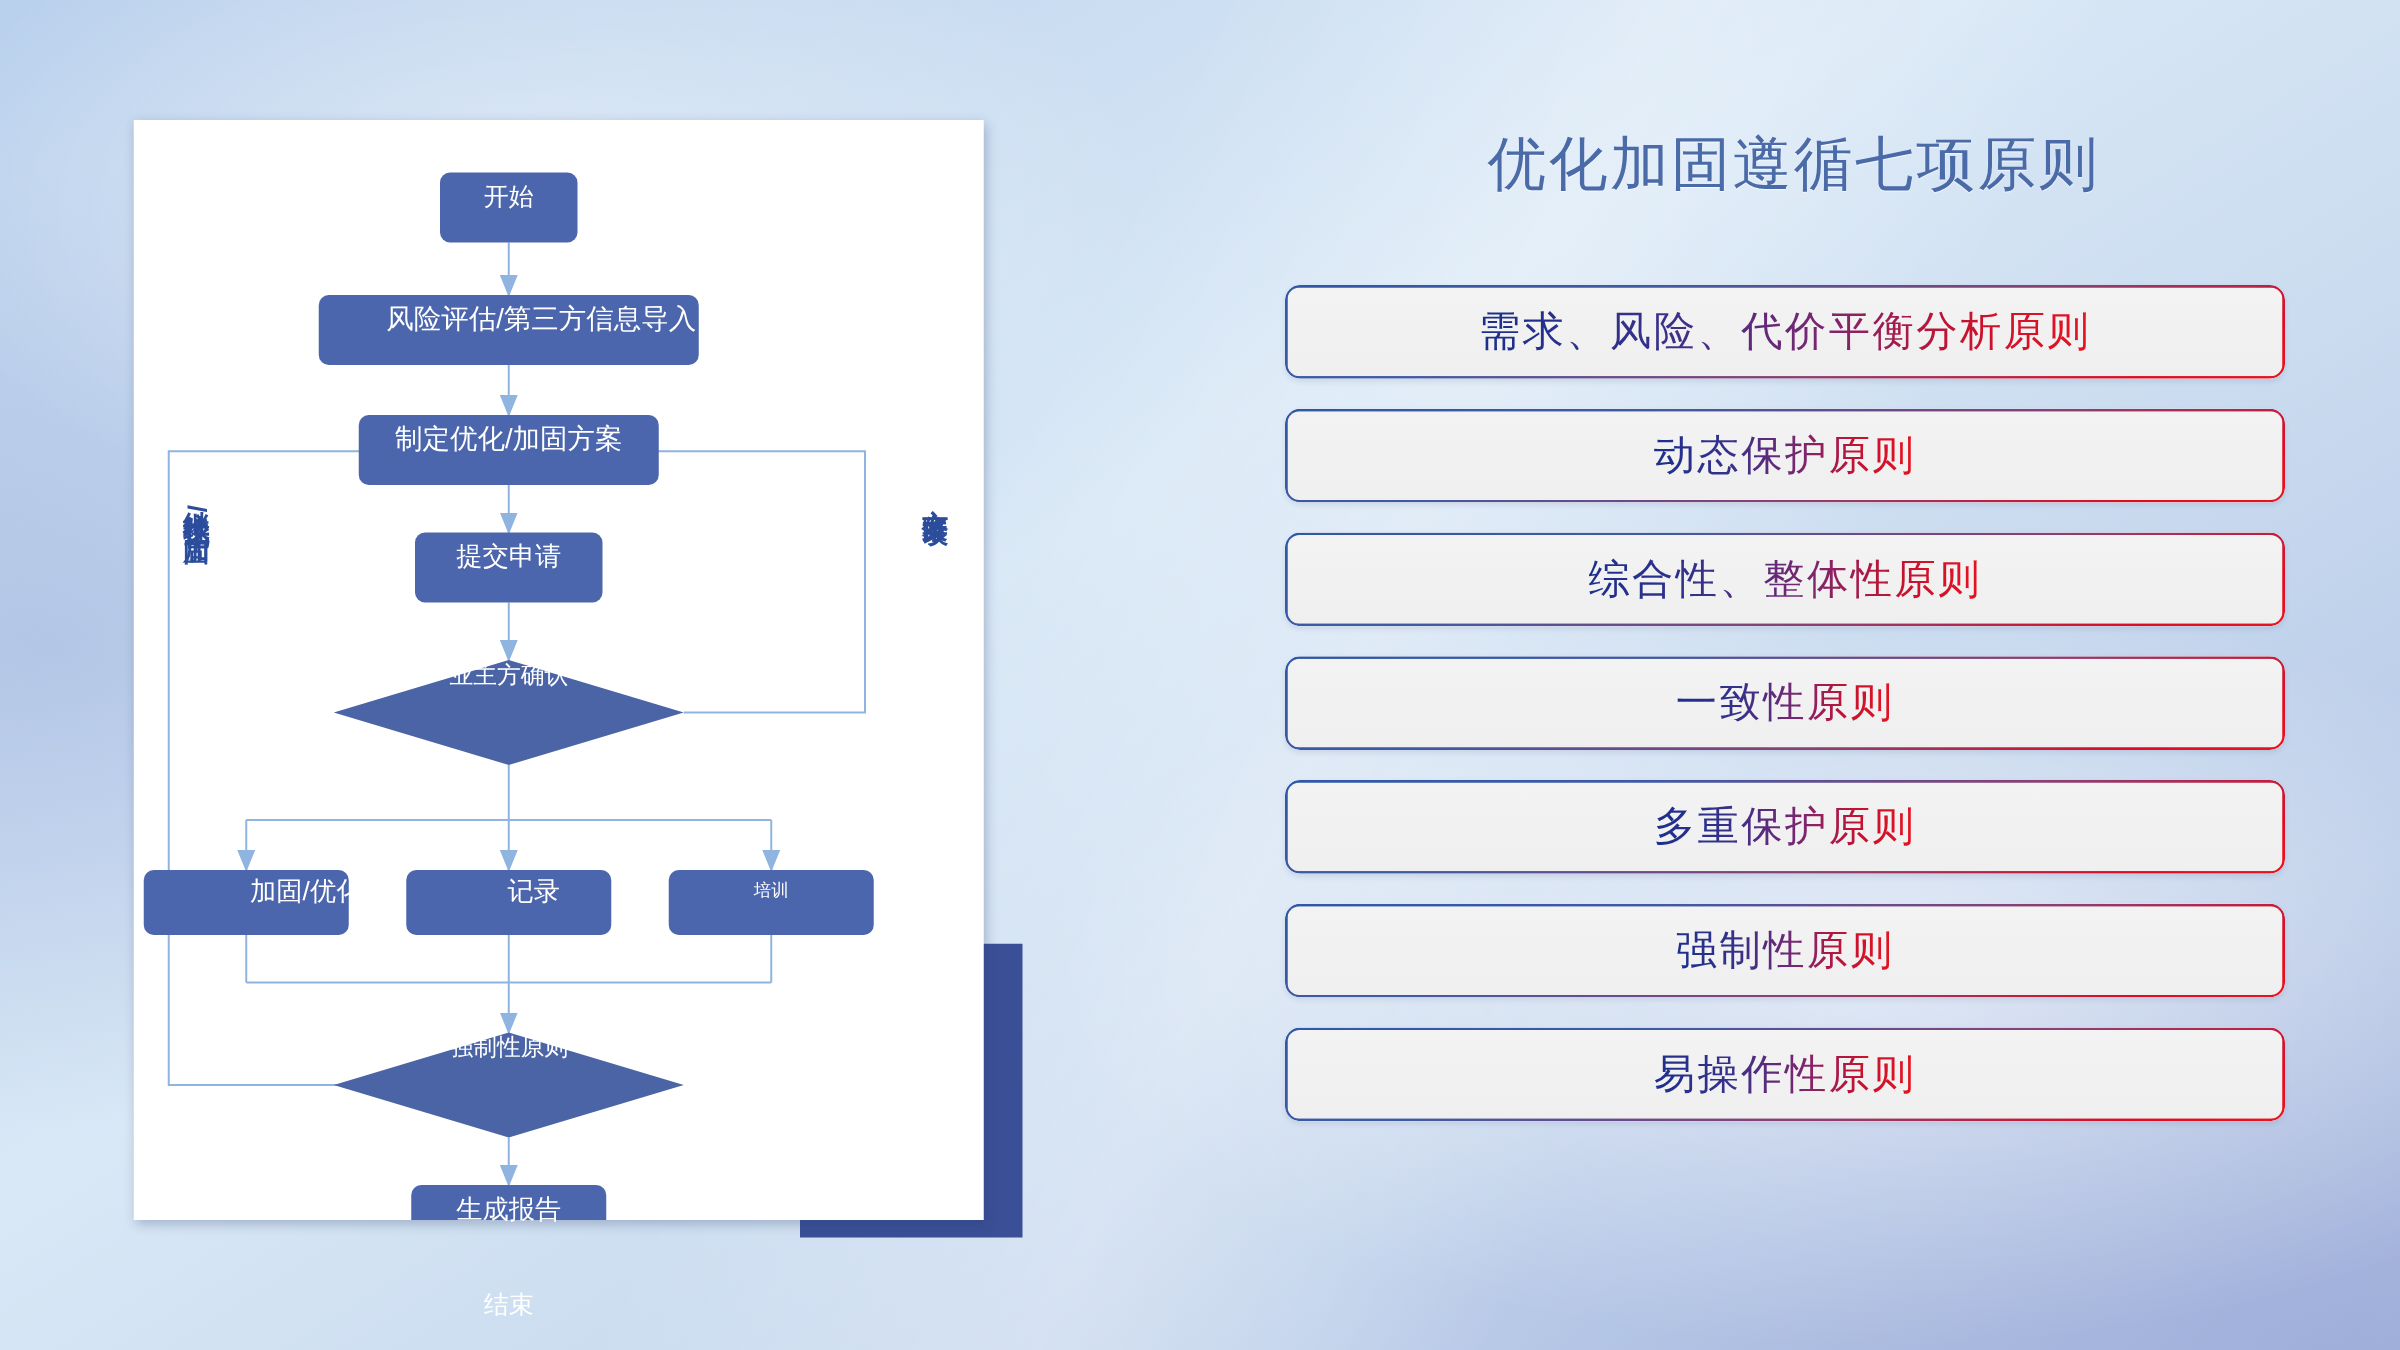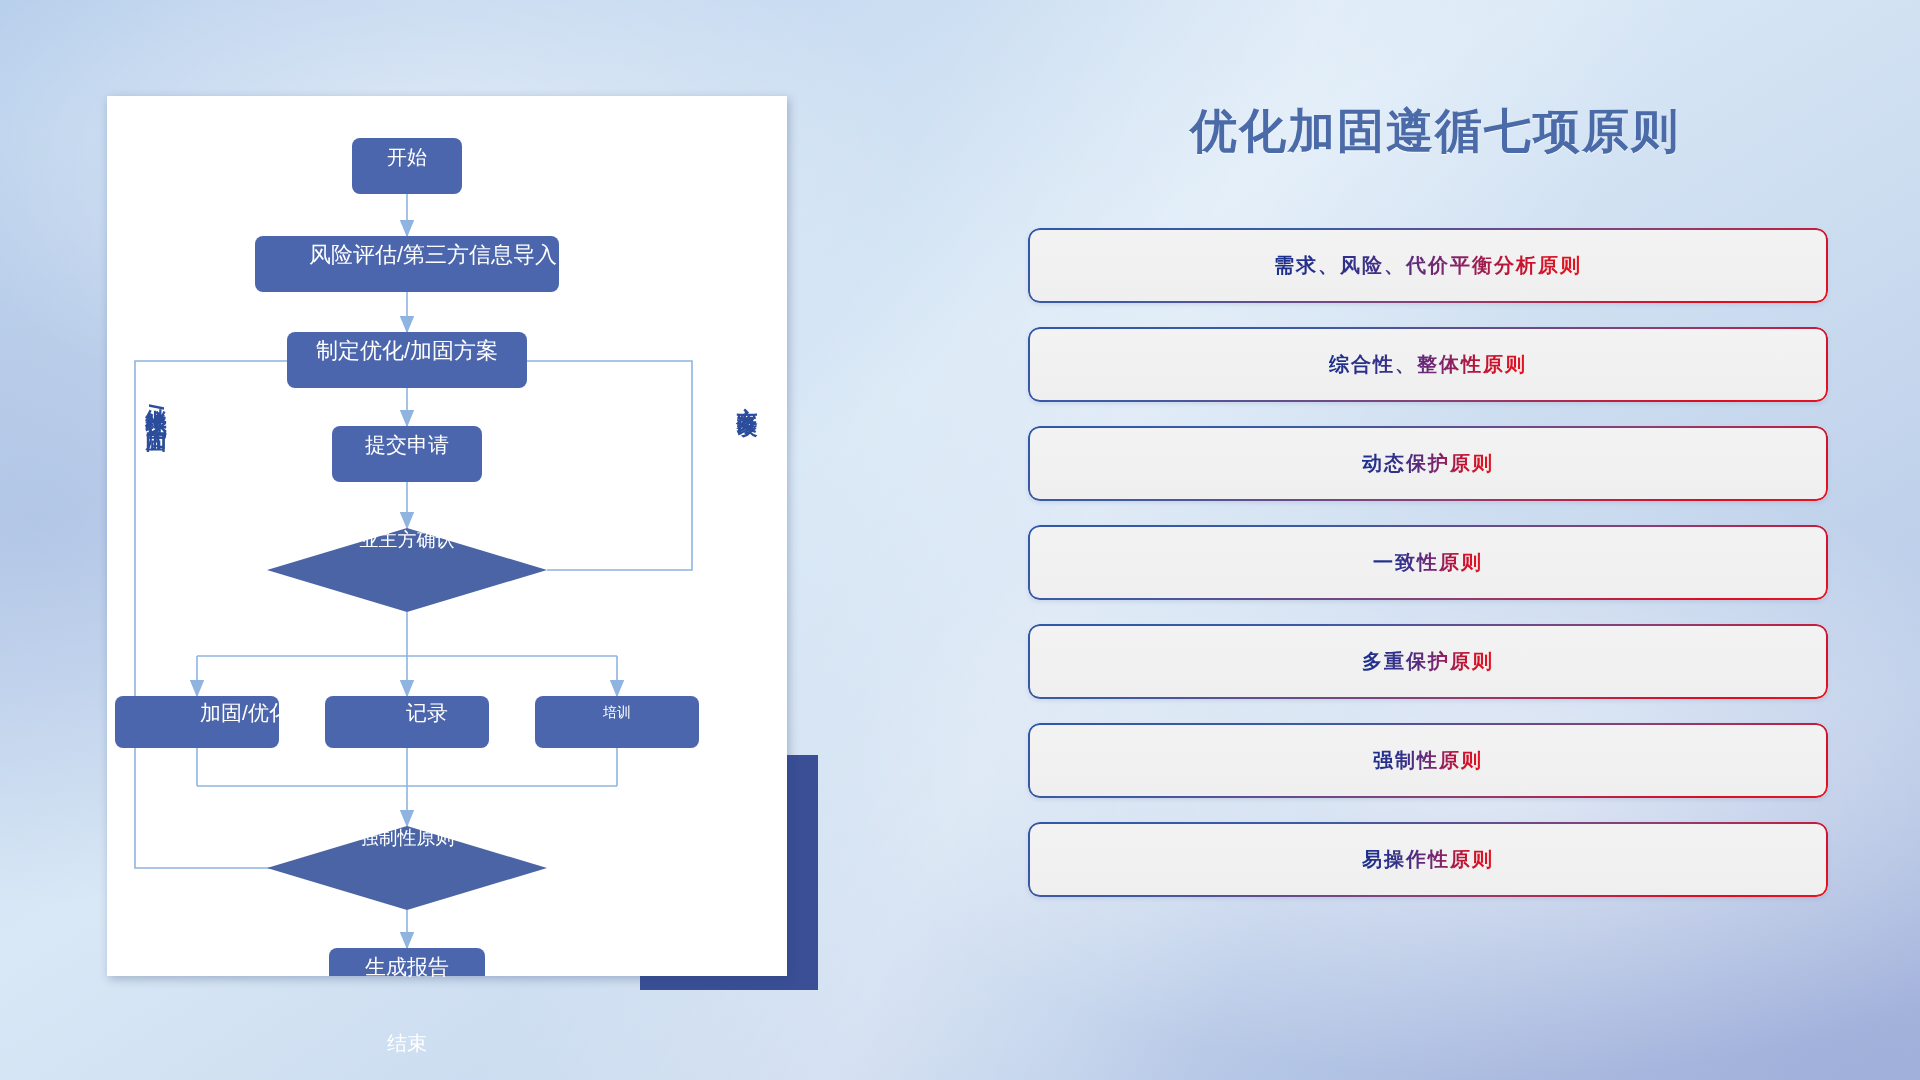--- a/index.html
+++ b/index.html
@@ -37,39 +37,39 @@
 
   
   .nodetext{position:absolute;color:#fff;font-weight:400;
     display:flex;align-items:center;justify-content:center;
     text-align:center;white-space:nowrap;pointer-events:none;}
 
   
   #right{position:absolute;left:1010px;top:80px;width:850px;height:940px;}
   #page-title{
     position:absolute;left:0;top:20px;width:850px;text-align:center;
-    font-size:47px;font-weight:700;color:#4a6aa8;letter-spacing:2px;
+    font-size:47px;font-weight:400;color:#4a6aa8;letter-spacing:2px;
     text-shadow:0 1px 1px rgba(255,255,255,.75);
   }
   #cards{position:absolute;left:18px;top:148px;width:800px;}
   .pcard{
     position:relative;height:75px;margin-bottom:24px;border-radius:12px;
     background:linear-gradient(#f3f3f3,#efefef);
     display:flex;align-items:center;justify-content:center;
     box-shadow:0 2px 4px rgba(60,80,130,.12);
   }
   .pcard::before{
     content:"";position:absolute;inset:0;border-radius:12px;padding:2.4px;
     background:linear-gradient(160deg,#2f58a8 0%,#3f5aa4 30%,#8c3f72 62%,#e00b22 88%,#e8141f 100%);
     -webkit-mask:linear-gradient(#000 0 0) content-box,linear-gradient(#000 0 0);
     -webkit-mask-composite:xor;mask-composite:exclude;
     pointer-events:none;
   }
   .ptext{
-    position:relative;font-size:20px;font-weight:700;letter-spacing:2px;
+    position:relative;font-size:33px;font-weight:400;letter-spacing:2px;
     background:linear-gradient(90deg,#1b2f8c 0%,#35318a 28%,#7a2670 56%,#c41230 78%,#e8121f 100%);
     -webkit-background-clip:text;background-clip:text;color:transparent;
   }
 </style>
 </head>
 <body>
 
 <div id="bg"></div>
 <div id="bg2"></div>
 
@@ -153,24 +153,24 @@
 <div class="fl-label" id="lbl-right">方案修改</div>
 
 <div id="right">
   <div id="page-title">优化加固遵循七项原则</div>
 
   <div id="cards">
     <div class="pcard">
       <span class="ptext">需求、风险、代价平衡分析原则</span>
     </div>
     <div class="pcard">
-      <span class="ptext">综合性、整体性原则</span>
+      <span class="ptext">动态保护原则</span>
     </div>
     <div class="pcard">
-      <span class="ptext">动态保护原则</span>
+      <span class="ptext">综合性、整体性原则</span>
     </div>
     <div class="pcard">
       <span class="ptext">一致性原则</span>
     </div>
     <div class="pcard">
       <span class="ptext">多重保护原则</span>
     </div>
     <div class="pcard">
       <span class="ptext">强制性原则</span>
     </div>

